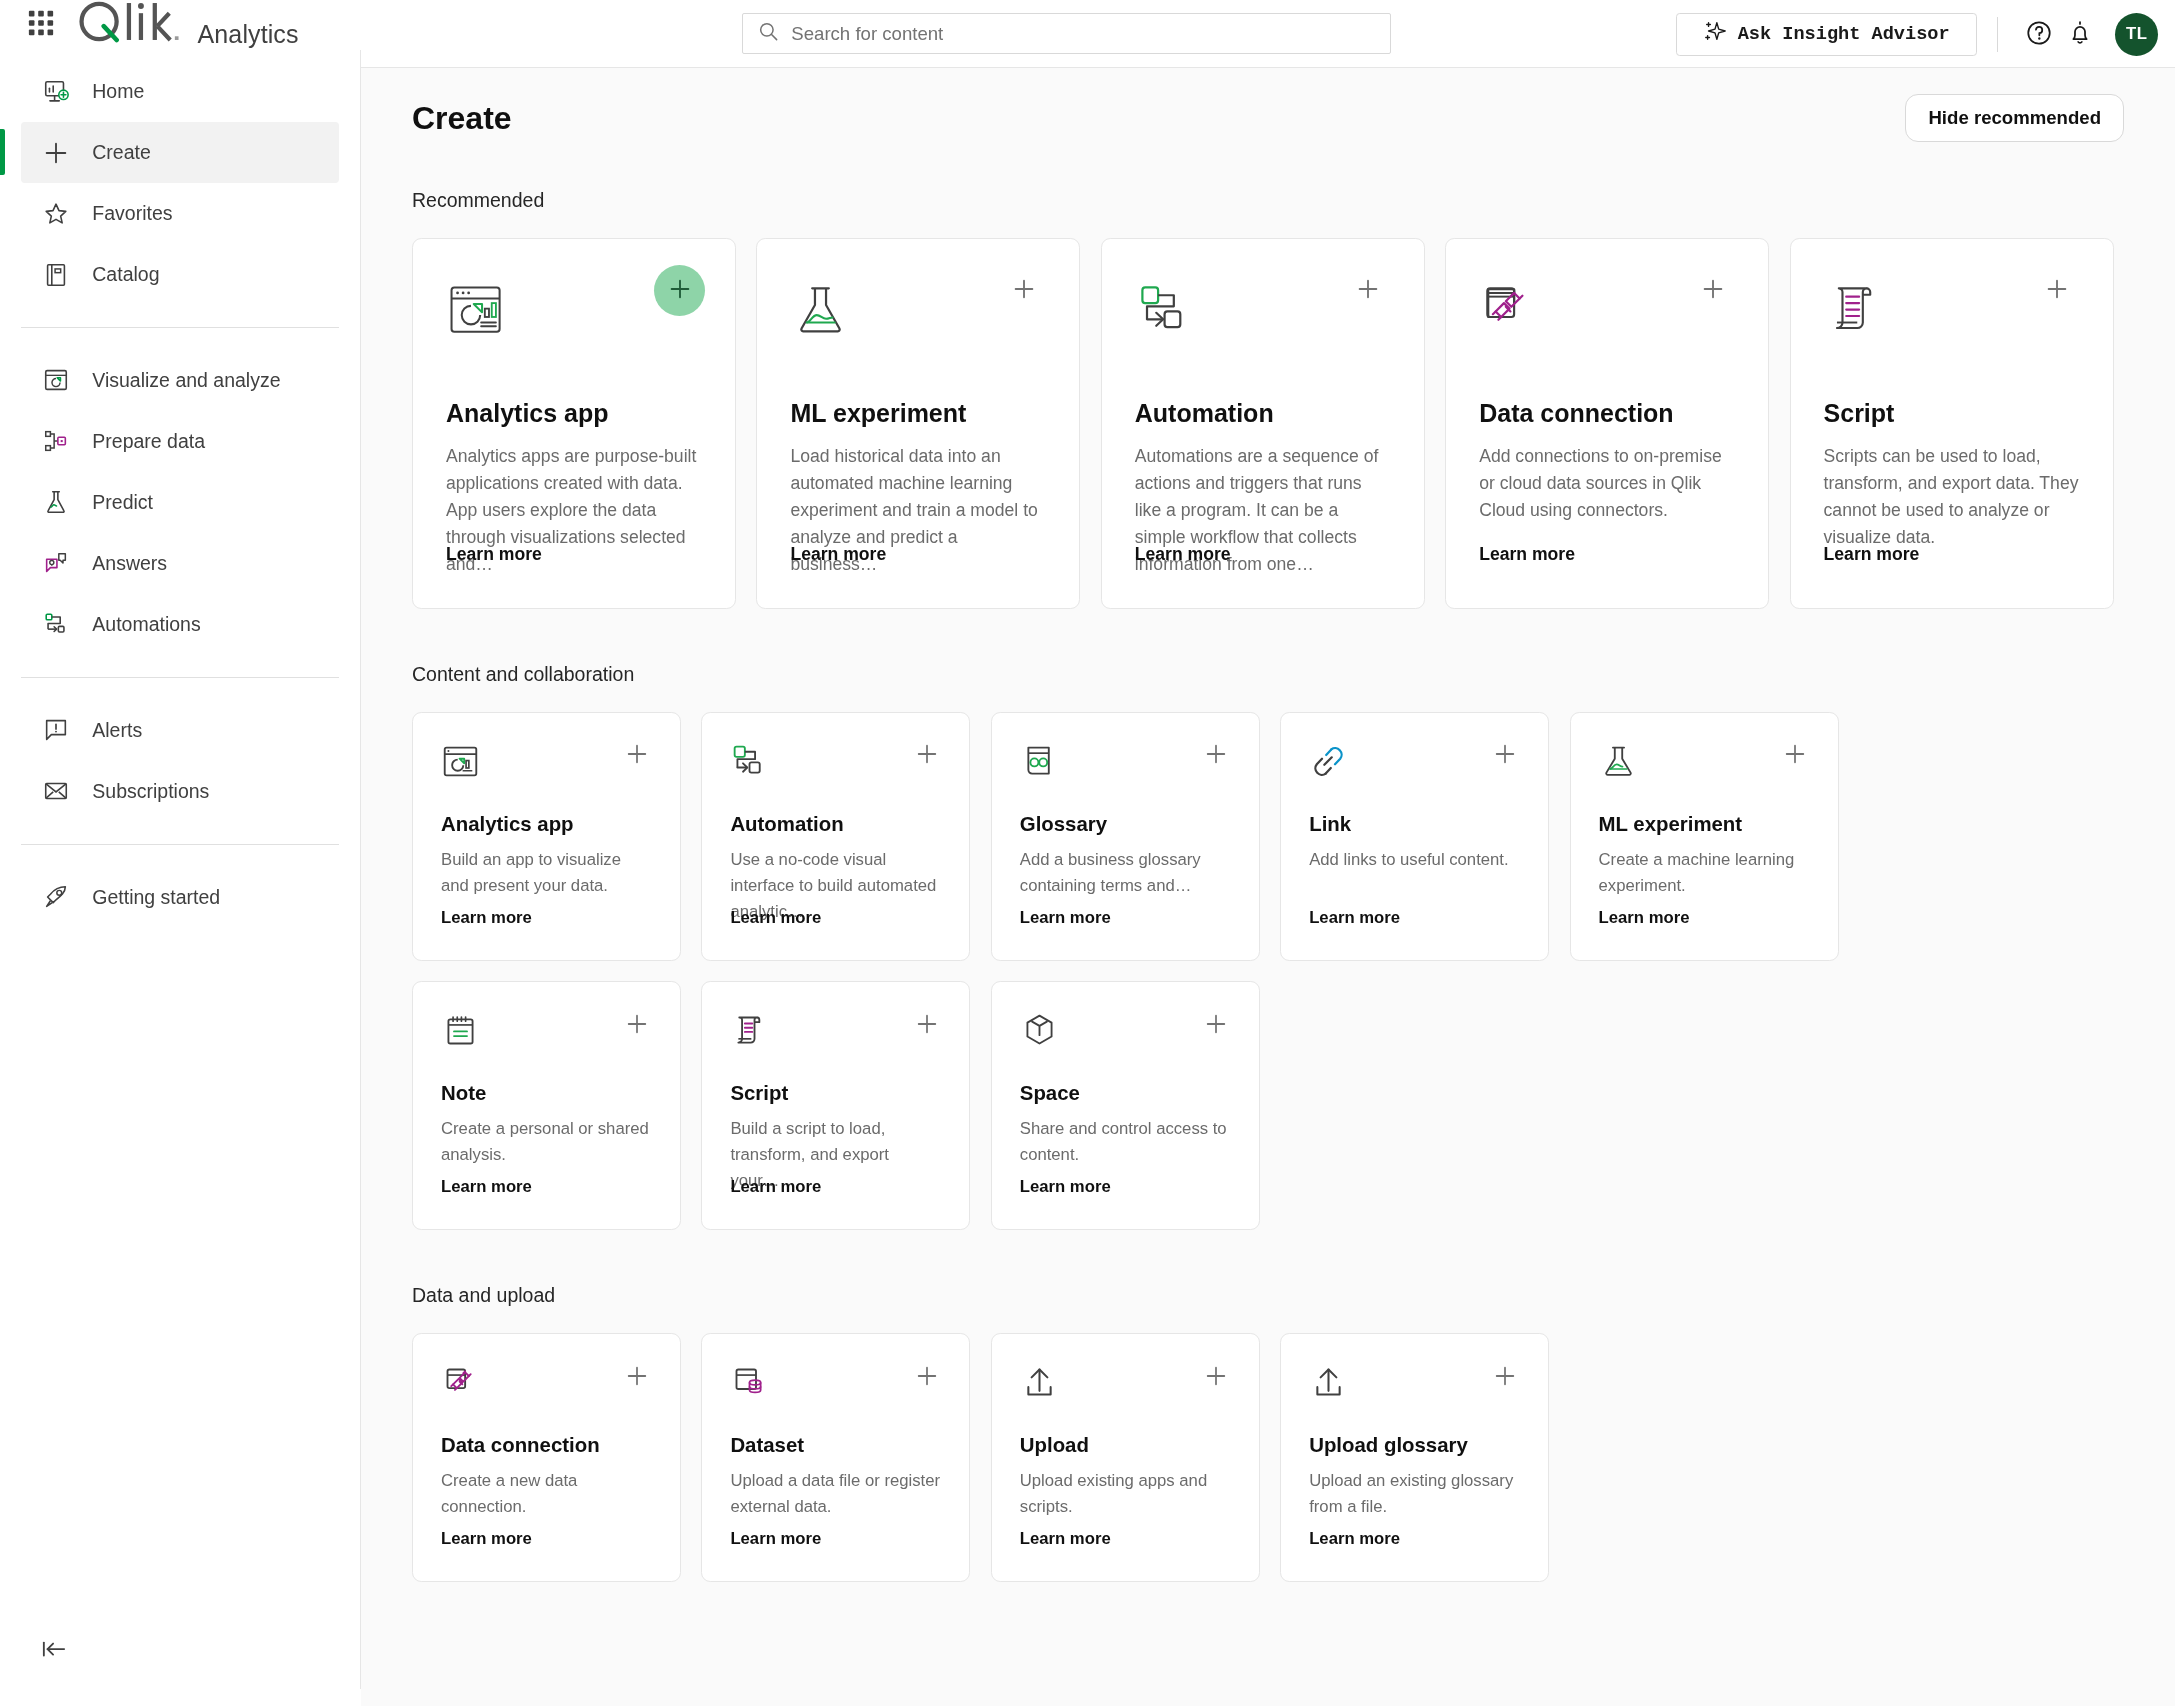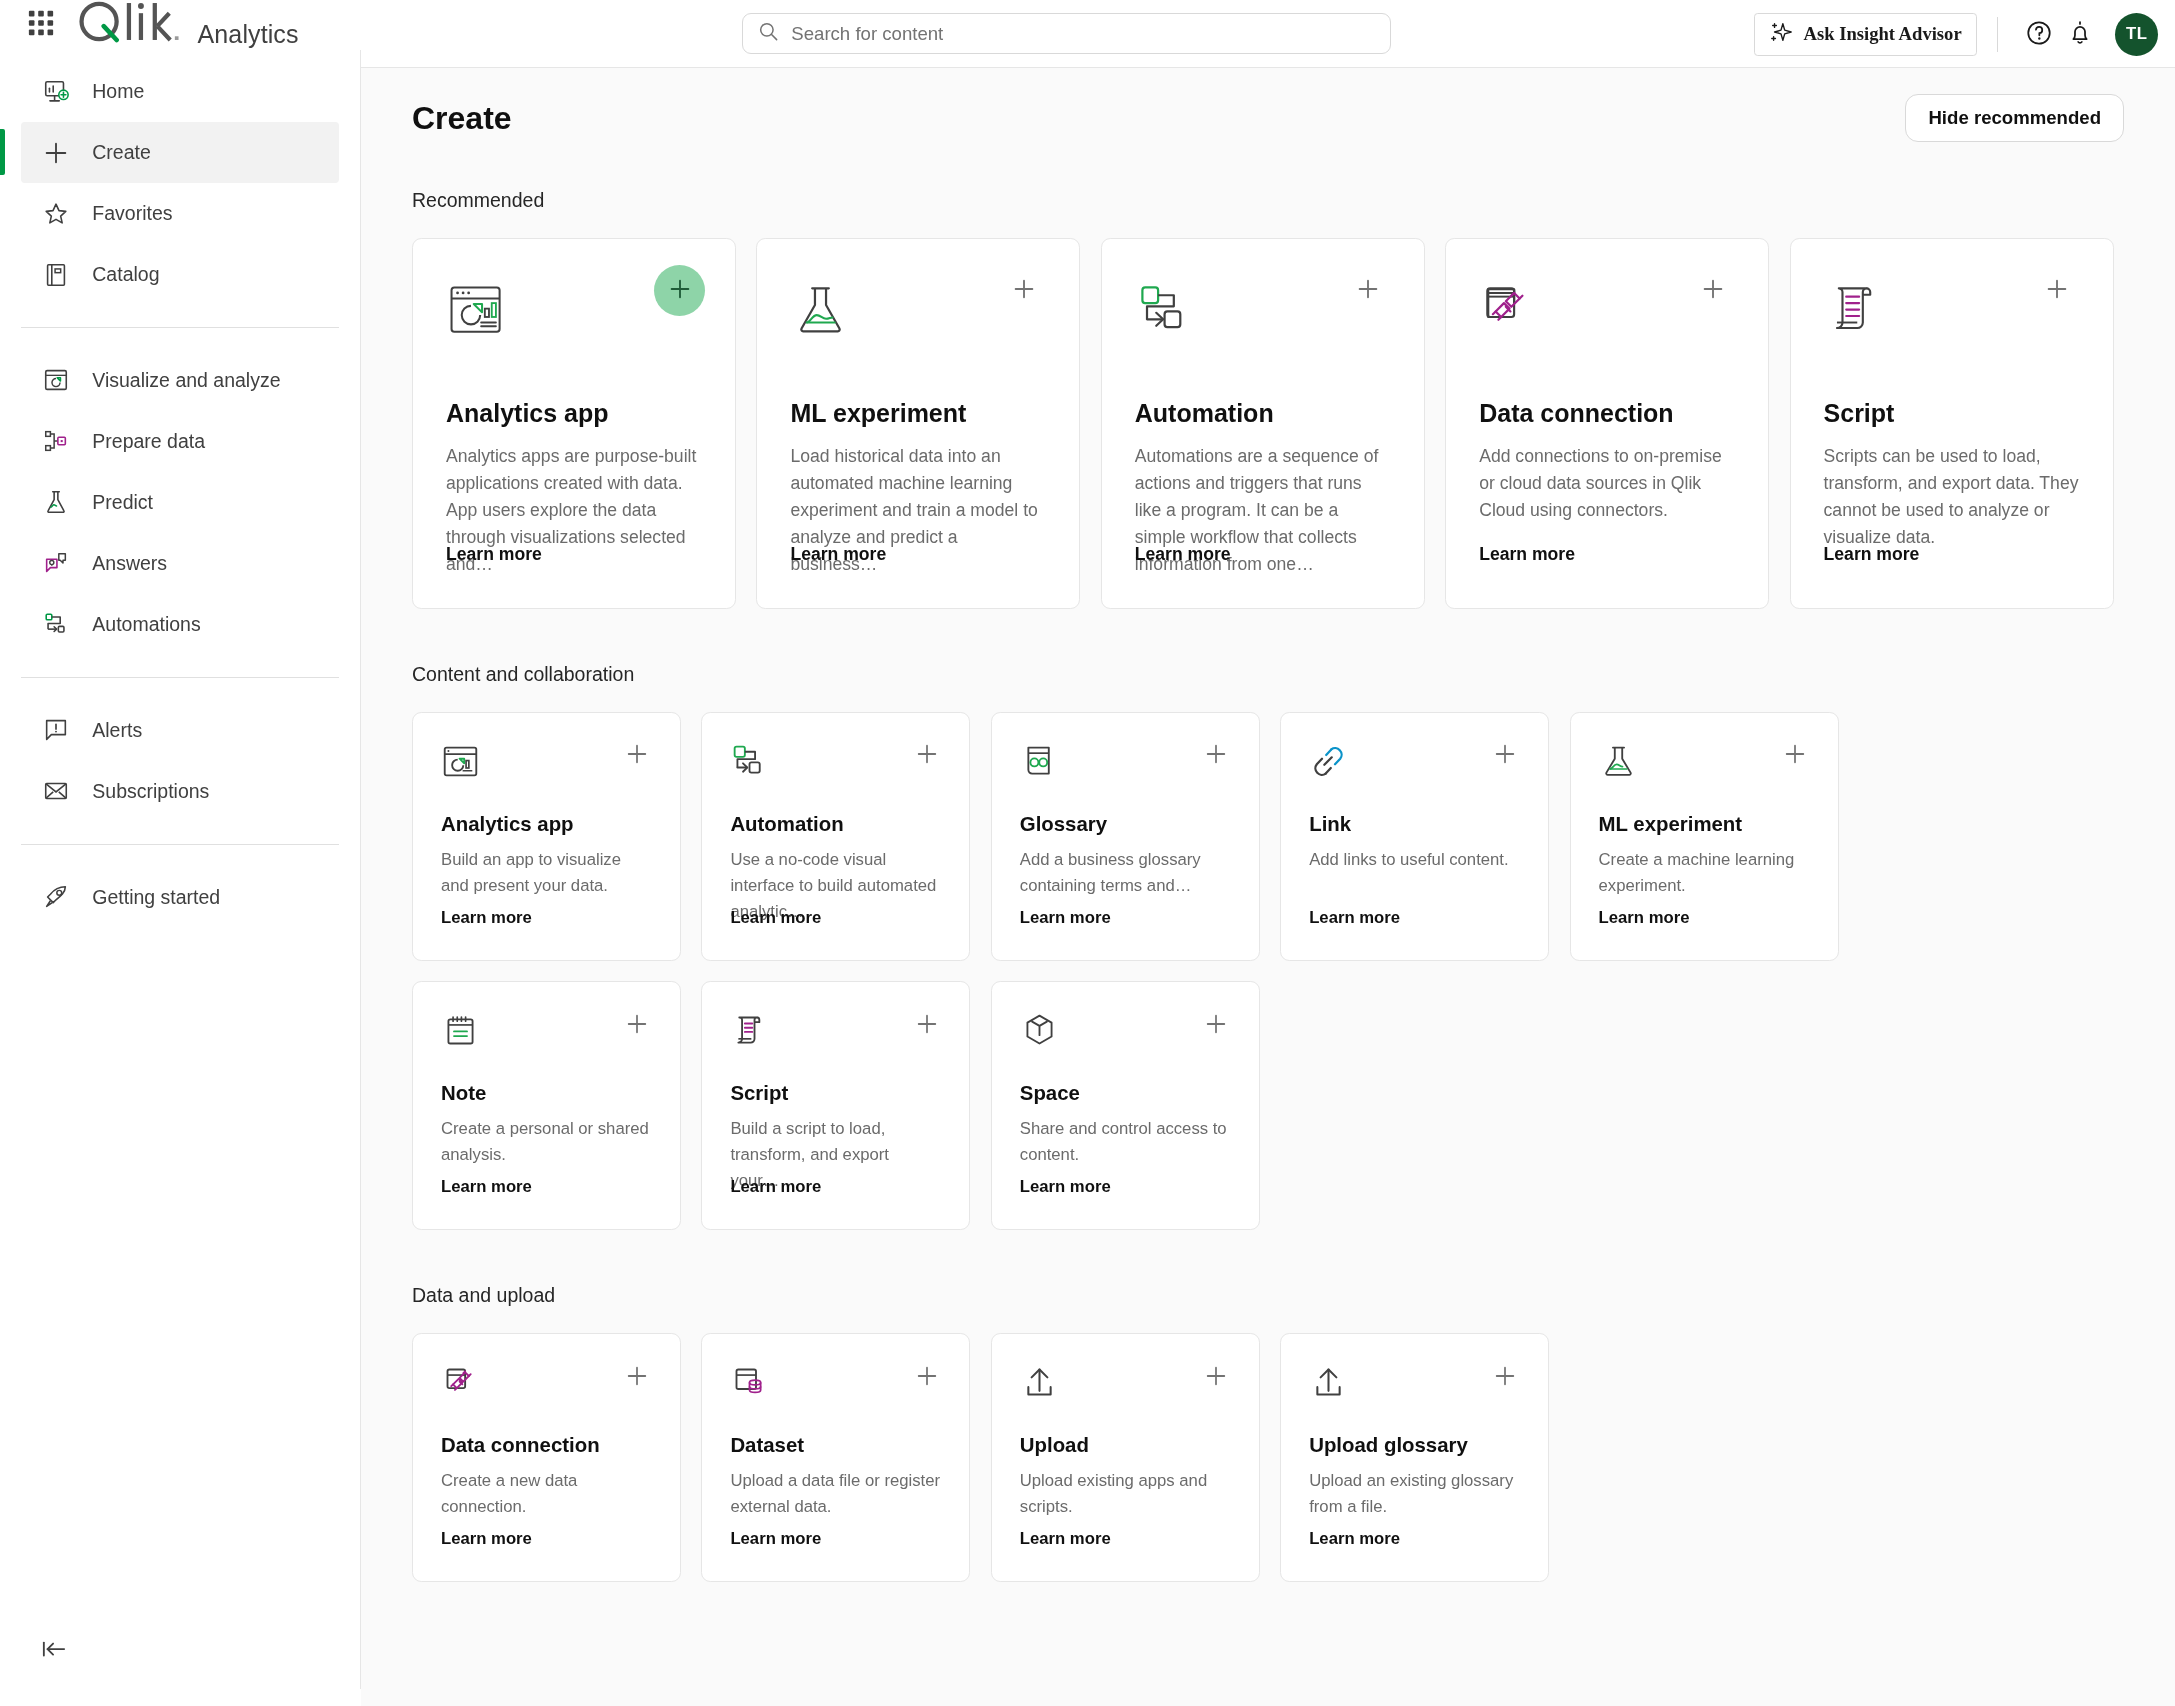--- a/index.html
+++ b/index.html
@@ -30,42 +30,42 @@
   .qlik-logo { display:block; }
   .brand-name {
     font-size: 25px; color: #404040; font-weight: 400; letter-spacing: 0.1px;
   }
   .search-wrap {
     position: absolute; left: 742px; top: 13px;
     width: 649px; height: 41px;
   }
   .search-box {
     width: 100%; height: 100%;
-    border: 0.9px solid #d9d9d9; border-radius: 9px;
+    border: 0.9px solid #d9d9d9; border-radius: 2px;
     background: #fff;
     display: flex; align-items: center; gap: 12px;
     padding: 0 15px;
   }
   .search-box input {
     border: none; outline: none; flex: 1;
     font-family: "Liberation Sans", sans-serif;
     font-size: 18.6px; color: #404040; background: transparent;
   }
   .search-box input::placeholder { color: #737373; }
 
   .top-right {
     position: absolute; right: 16.7px; top: 0; height: 68px;
     display: flex; align-items: center; gap: 0;
   }
   .insight-btn {
     height: 43px; border: 0.9px solid #d9d9d9; border-radius: 3.7px;
     background: #fff; display: flex; align-items: center; gap: 11px;
-    padding: 0 14px; cursor: pointer;
+    padding: 0 26px; cursor: pointer;
     font-size: 18.6px; color: #1a1a1a; font-weight: 600;
-    font-family: Liberation Serif, serif;
+    font-family: Liberation Mono, monospace;
   }
   .top-divider {
     width: 0.9px; height: 35px; background: #d9d9d9; margin: 0 20.4px;
   }
   .icon-btn {
     width: 41px; height: 41px; display: flex; align-items: center;
     justify-content: center; cursor: pointer; border-radius: 50%;
   }
   .avatar {
     margin-left: 15px; width: 43px; height: 43px; border-radius: 50%;

